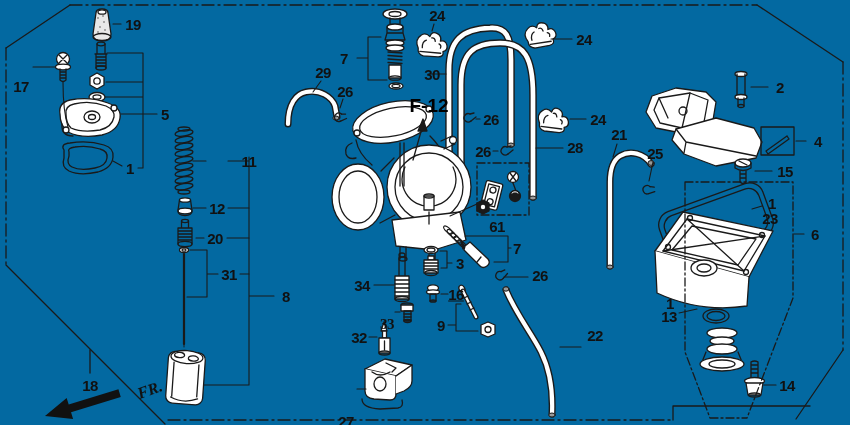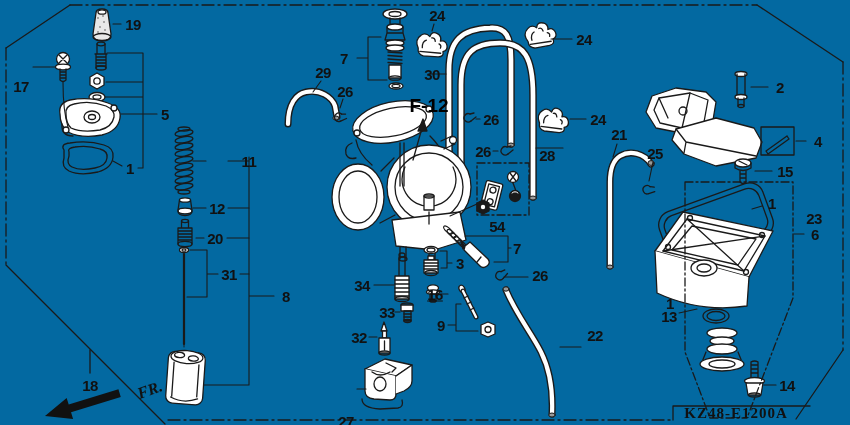--- a/index.html
+++ b/index.html
@@ -417,44 +417,43 @@
       <div class="callout" style="left: 90px; top: 385px;">18</div>
       <div class="callout" style="left: 344px; top: 58px;">7</div>
       <div class="callout" style="left: 323px; top: 72px;">29</div>
       <div class="callout" style="left: 345px; top: 91px;">26</div>
       <div class="callout" style="left: 437px; top: 15px;">24</div>
       <div class="callout" style="left: 432px; top: 74px;">30</div>
       <div class="callout" style="left: 491px; top: 119px;">26</div>
       <div class="callout" style="left: 483px; top: 151px;">26</div>
       <div class="callout" style="left: 584px; top: 39px;">24</div>
       <div class="callout" style="left: 598px; top: 119px;">24</div>
-      <div class="callout" style="left: 547px; top: 147px; margin-top: 8px;">28</div>
+      <div class="callout" style="left: 575px; top: 147px;">28</div>
       <div class="callout" style="left: 619px; top: 134px;">21</div>
       <div class="callout" style="left: 655px; top: 153px;">25</div>
       <div class="callout" style="left: 780px; top: 87px;">2</div>
       <div class="callout" style="left: 818px; top: 141px;">4</div>
       <div class="callout" style="left: 785px; top: 171px;">15</div>
       <div class="callout" style="left: 670px; top: 303px;">1</div>
       <div class="callout" style="left: 669px; top: 316px;">13</div>
       <div class="callout" style="left: 772px; top: 203px;">1</div>
-      <div class="callout" style="left: 770px; top: 218px; margin-left: 44px;">23</div>
+      <div class="callout" style="left: 770px; top: 218px;">23</div>
       <div class="callout" style="left: 815px; top: 234px;">6</div>
-      <div class="callout" style="left: 497px; top: 226px;">54</div>
+      <div class="callout" style="left: 497px; top: 226px;">61</div>
       <div class="callout" style="left: 517px; top: 248px;">7</div>
       <div class="callout" style="left: 460px; top: 263px;">3</div>
       <div class="callout" style="left: 540px; top: 275px;">26</div>
       <div class="callout" style="left: 362px; top: 285px;">34</div>
-      <div class="callout" style="left: 435px; top: 294px; text-decoration: underline;">16</div>
-      <div class="callout" style="left: 387px; top: 312px;">33</div>
+      <div class="callout" style="left: 456px; top: 294px; text-decoration: underline;">16</div>
+      <div class="callout" style="left: 387px; top: 324px; font-family: Liberation Serif, serif;">33</div>
       <div class="callout" style="left: 441px; top: 325px;">9</div>
       <div class="callout" style="left: 359px; top: 337px;">32</div>
       <div class="callout" style="left: 346px; top: 389px; margin-top: 32px;">27</div>
       <div class="callout" style="left: 595px; top: 335px;">22</div>
       <div class="callout" style="left: 787px; top: 385px;">14</div>
     </div>
 
 <div class="viewref" style="left:429px;top:106px">F-12</div>
 
 <div class="fr" style="left:150px;top:390px">FR.</div>
 
-<div class="code" style="left:736px;top:413px">KZ48-E1200A</div>
 
 </div>
 
 </body></html>

